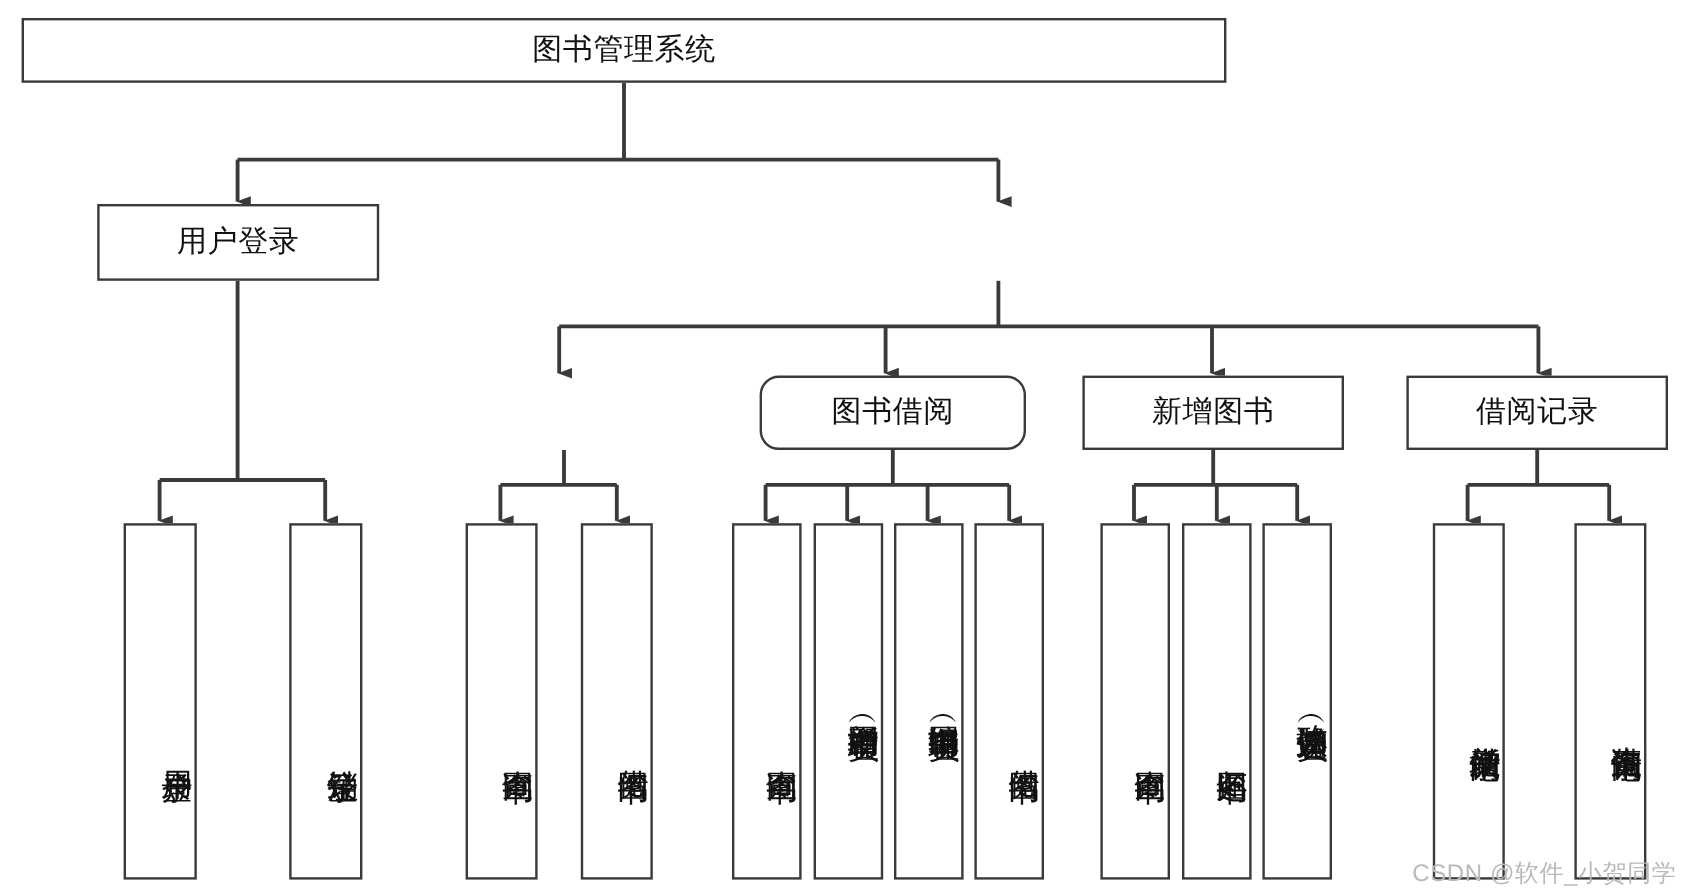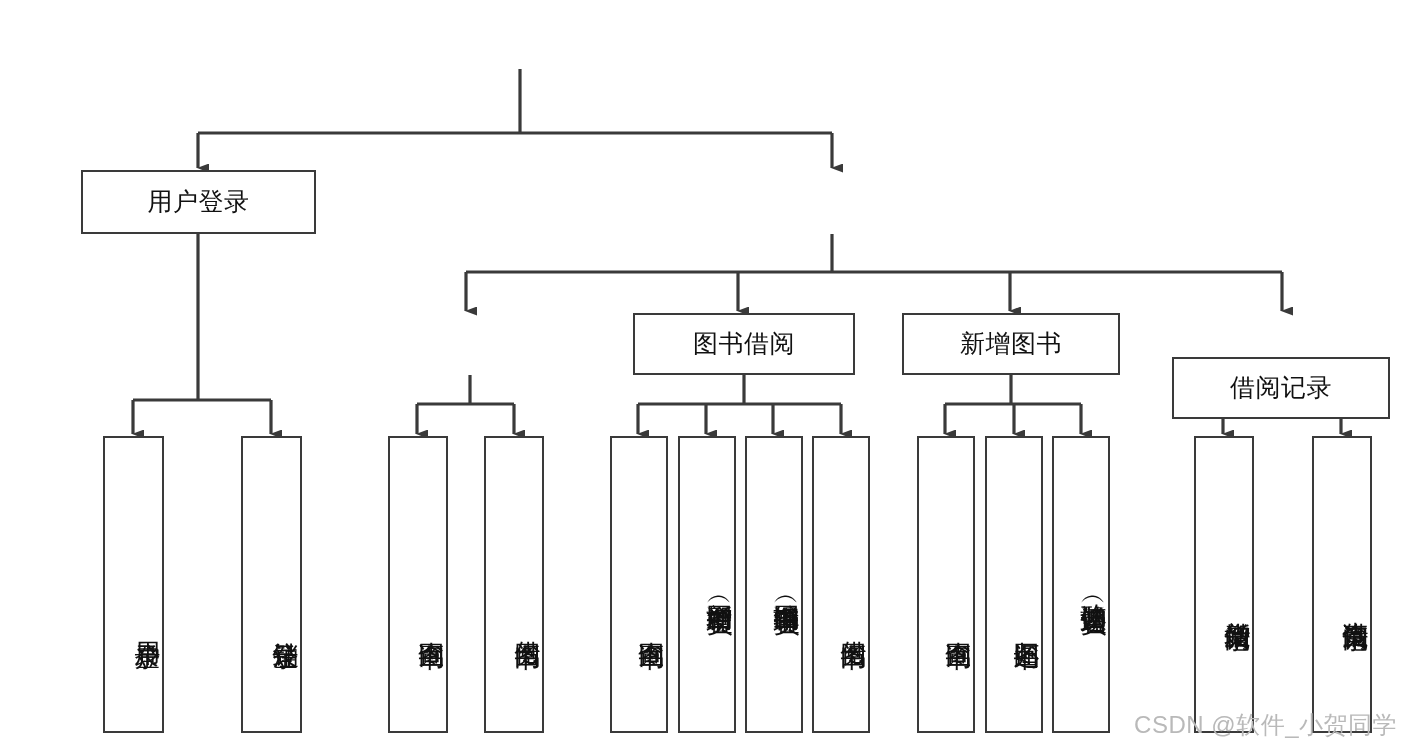--- a/index.html
+++ b/index.html
@@ -47,21 +47,21 @@
     line-height: 1.12;
     letter-spacing: 1px;
     align-items: flex-start;
     justify-content: center;
     padding-top: 6px;
   }
   #watermark {
     position: absolute;
     right: 8px;
     bottom: 6px;
-    font-size: 24px;
+    font-size: 20px;
     color: #b9b9b9;
     white-space: nowrap;
     letter-spacing: 0.5px;
   }
 </style>
 </head>
 <body>
 
 <div id="canvas">
 
@@ -110,26 +110,27 @@
       <path d="M1014,404 L1014,434" marker-end="url(#arw)"></path>
       <path d="M1081,404 L1081,434" marker-end="url(#arw)"></path>
 
       <path d="M1281,375 L1281,404"></path>
       <path d="M1223,404 L1341,404"></path>
       <path d="M1223,404 L1223,434" marker-end="url(#arw)"></path>
       <path d="M1341,404 L1341,434" marker-end="url(#arw)"></path>
     </g>
   </svg>
 
+  <div class="node h" style="left:18px; top:15px; width:1004px; height:54px;">图书管理系统</div>
 
   <div class="node h" style="left:81px; top:170px; width:235px; height:64px;">用户登录</div>
 
-  <div class="node h" style="left:633px; top:313px; width:222px; height:62px;">图书借阅</div>
+  <div class="node h" style="left:633px; top:313px; width:222px; height:62px;border-radius:16px;">图书借阅</div>
   <div class="node h" style="left:902px; top:313px; width:218px; height:62px;">新增图书</div>
-  <div class="node h" style="left:1172px; top:313px; width:218px; height:62px;margin-top:44px;">借阅记录</div>
+  <div class="node h" style="left:1172px; top:313px; width:218px; height:62px;">借阅记录</div>
 
   <div class="node v" style="left:103px; top:436px; width:61px; height:297px; padding-top:76px;">用户登录</div>
   <div class="node v" style="left:241px; top:436px; width:61px; height:297px; padding-top:76px;">注销登录</div>
 
   <div class="node v" style="left:388px; top:436px; width:60px; height:297px; padding-top:76px;">查询图书</div>
   <div class="node v" style="left:484px; top:436px; width:60px; height:297px; padding-top:76px;">借阅图书</div>
 
   <div class="node v" style="left:610px; top:436px; width:58px; height:297px; padding-top:76px;">查询图书</div>
   <div class="node v" style="left:678px; top:436px; width:58px; height:297px; padding-top:6px;">新增图书（管理员）</div>
   <div class="node v" style="left:745px; top:436px; width:58px; height:297px; padding-top:6px;">编辑图书（管理员）</div>

